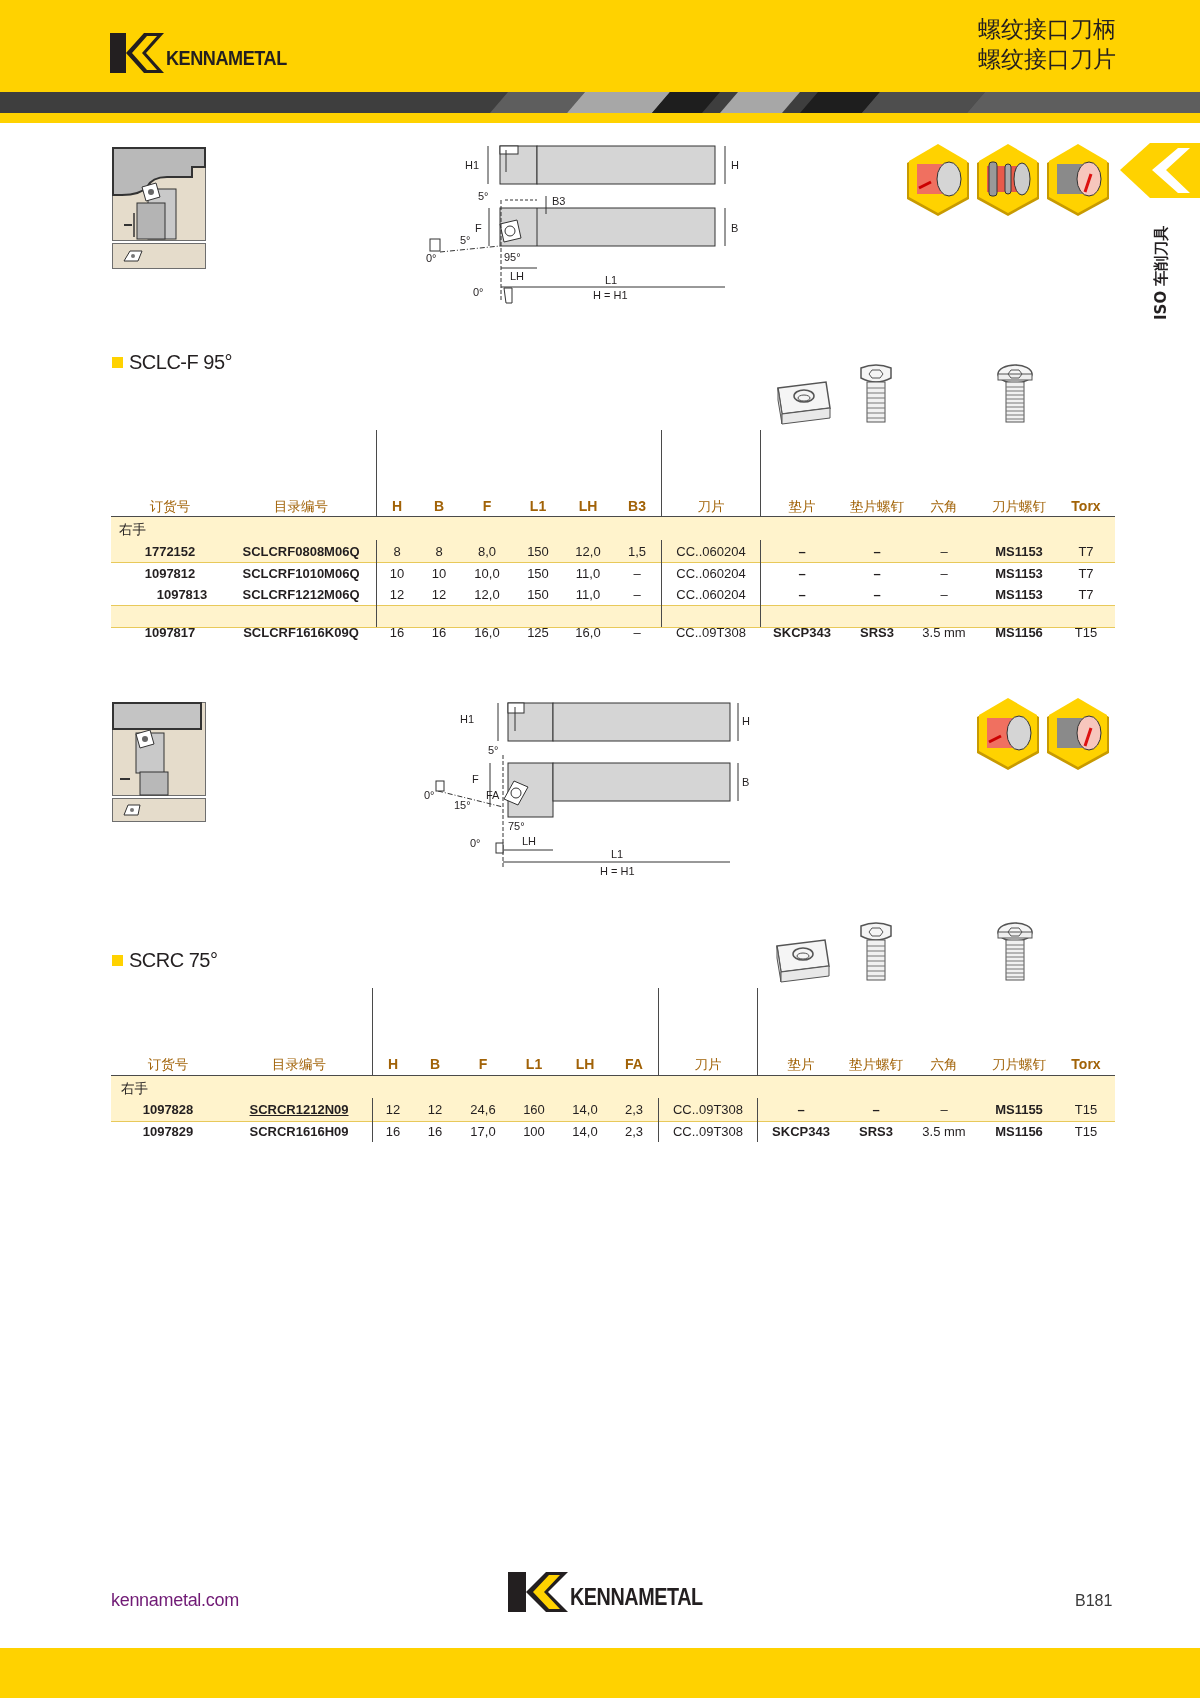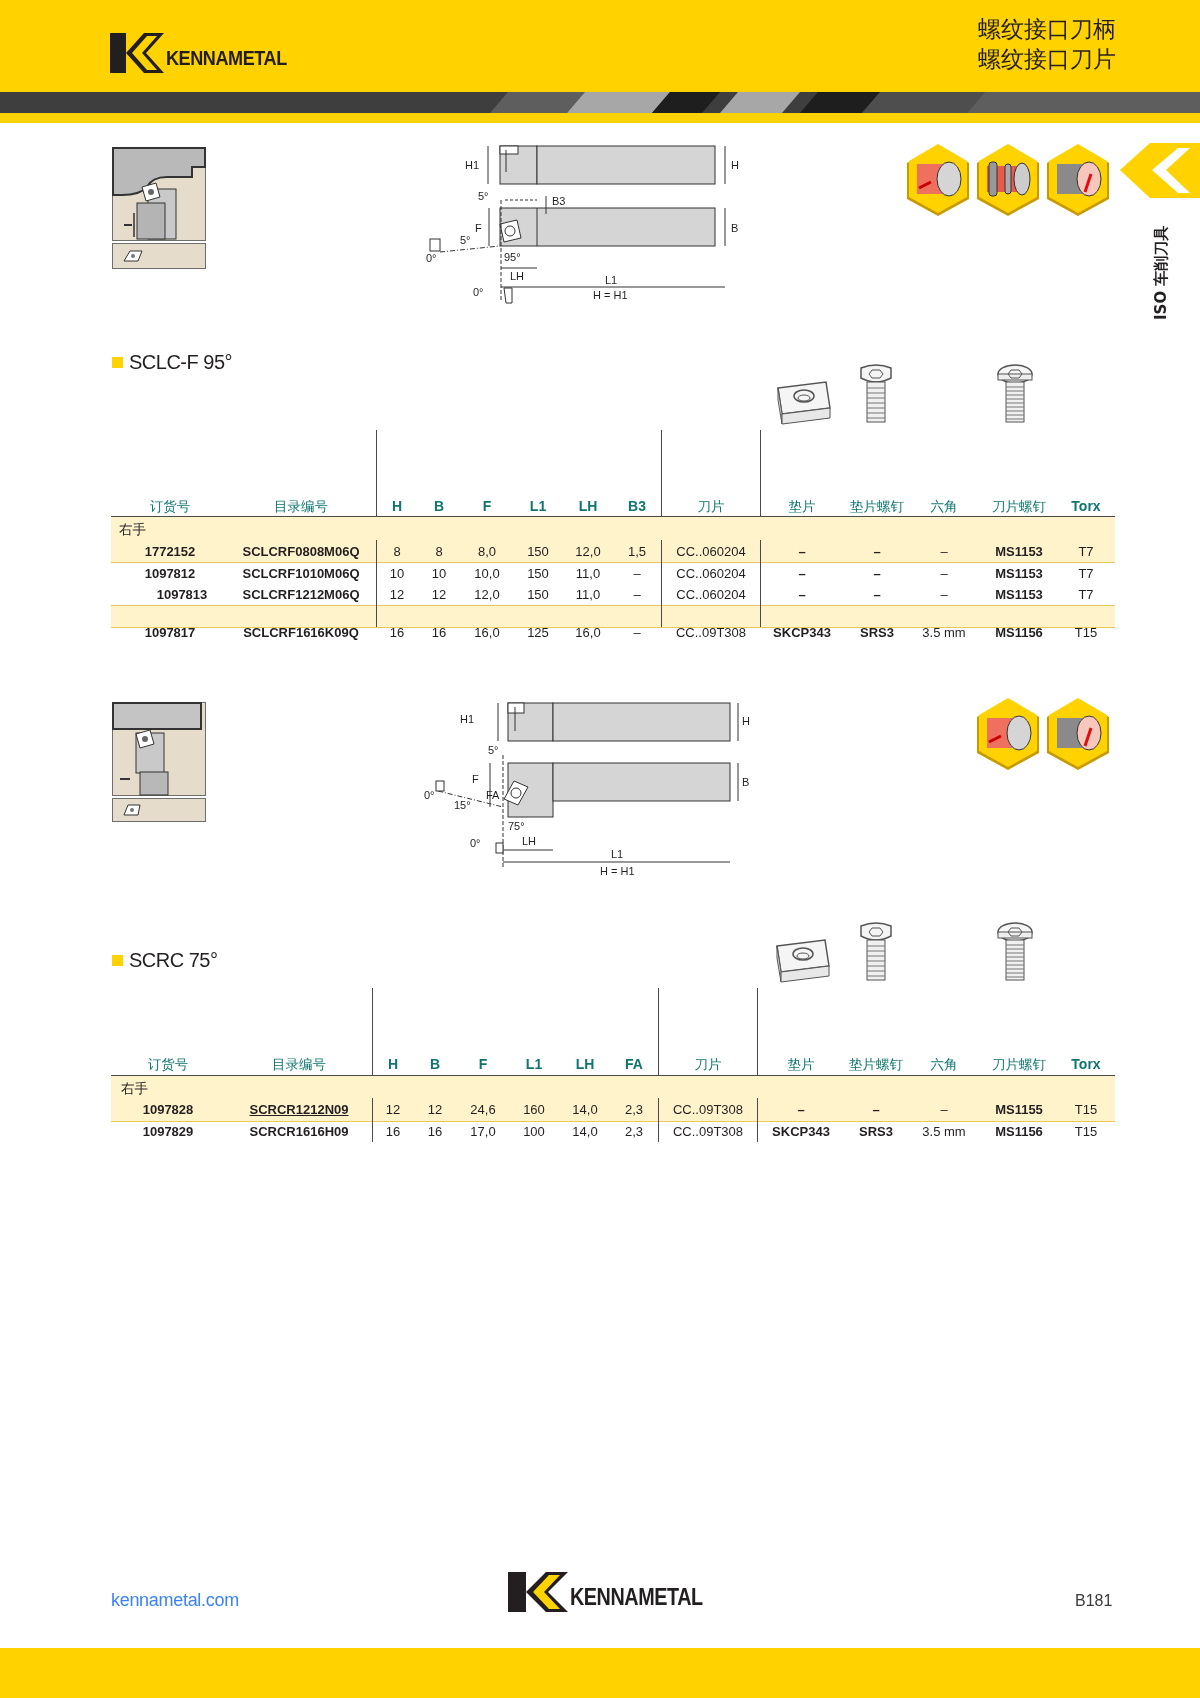--- a/index.html
+++ b/index.html
@@ -15,31 +15,31 @@
   
   .side-chev{left:1120px;top:143px;width:80px;height:55px;}
   .side-text{left:1152px;top:200px;width:30px;height:130px;}
   .side-text span{display:block;transform:rotate(-90deg);transform-origin:left top;position:absolute;left:0;top:120px;white-space:nowrap;font-size:15px;font-weight:bold;font-family:"DejaVu Sans",sans-serif;color:#231f20;}
   
   .sec-title{font-size:20px;color:#231f20;display:flex;align-items:center;letter-spacing:-0.5px;}
   .sec-title .sq{width:11px;height:11px;background:#ffd200;margin-right:6px;}
   
   .tbl{position:absolute;left:111px;width:1004px;font-size:13px;}
   .tbl .cell{position:absolute;text-align:center;white-space:nowrap;}
-  .hdr-row .cell{font-size:13.5px;font-family:"DejaVu Sans",sans-serif;color:#0f766e;}
+  .hdr-row .cell{font-size:13.5px;font-family:"DejaVu Sans",sans-serif;color:#a16207;}
   .hdr-row .cell.b{font-weight:bold;font-family:"Liberation Sans",sans-serif;font-size:14px;}
   .rowbg{position:absolute;left:0;width:1004px;background:#fff3cc;}
   .rowline{position:absolute;left:0;width:1004px;height:1px;background:#e8c95a;}
   .vline{position:absolute;width:1px;background:#4a4a4a;}
   .bold{font-weight:bold;}
   .grp{position:absolute;left:8px;font-size:13.5px;font-family:"DejaVu Sans",sans-serif;}
   
   .hex{position:absolute;width:66px;height:72px;}
   
-  .ftr-url{left:111px;top:1590px;font-size:18px;color:#3b82f6;letter-spacing:-0.3px;text-align:right;}
+  .ftr-url{left:111px;top:1590px;font-size:18px;color:#701a75;letter-spacing:-0.3px;text-align:right;}
   .ftr-page{left:1075px;top:1592px;font-size:16px;color:#3a3a3a;}
   .ftr-bar{left:0;top:1648px;width:1200px;height:50px;background:#ffd200;}
 </style>
 </head>
 <body>
 
 <div class="abs hdr-yellow"></div>
 <div class="abs hdr-stripe">
   <svg width="1200" height="21" viewBox="0 0 1200 21">
     <rect x="0" y="0" width="1200" height="21" fill="#3e3e3e"></rect>

